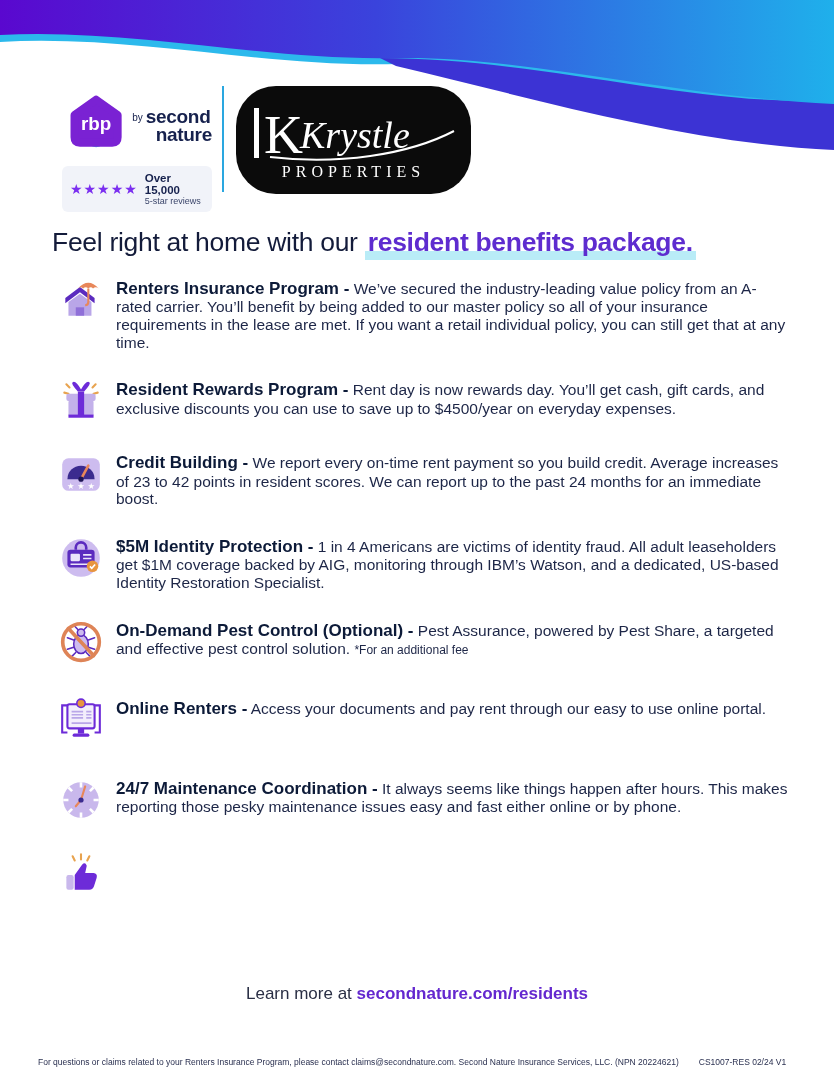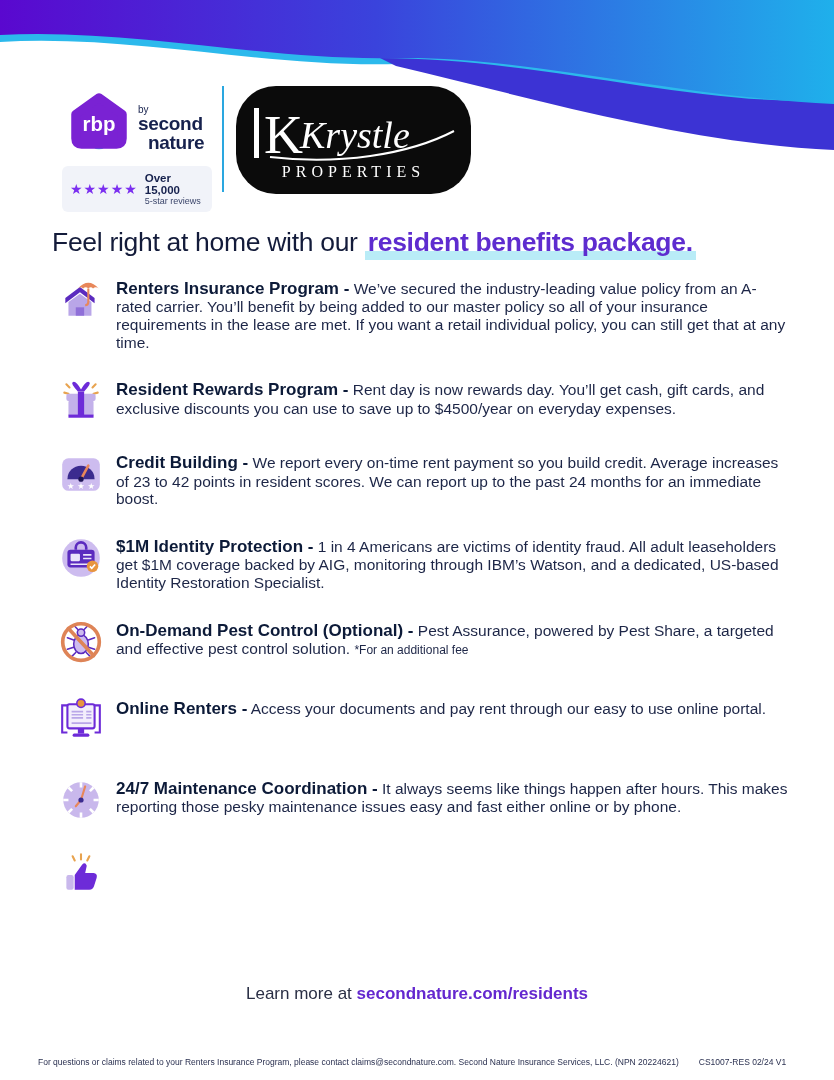--- a/index.html
+++ b/index.html
@@ -9,21 +9,21 @@
     font-family:"Liberation Sans", sans-serif; color:#1d2647;
   }
 
   
   .wave-wrap { position:absolute; top:0; left:0; width:834px; height:155px; }
 
   
   .logo-row { position:absolute; top:86px; left:62px; display:flex; align-items:flex-start; }
   .rbp-block { width:150px; }
   .rbp-lockup { display:flex; align-items:center; }
-  .byline { display:flex; margin-left:2px; margin-top:6px;flex-direction:column; }
+  .byline { display:flex; margin-left:2px; margin-top:6px; }
   .by { font-size:10px; color:#16214d; margin-right:3px; margin-top:4px; }
   .sn { font-weight:700; font-size:19px; line-height:0.95; color:#16214d; letter-spacing:-0.3px; }
   .sn .l2 { margin-left:10px; }
   .review-badge { margin-top:6px; background:#f1f3f9; border-radius:6px; padding:6px 8px;
     display:flex; align-items:center; gap:7px; width:150px; }
   .stars { color:#7b2ff0; font-size:14px; letter-spacing:1px; line-height:1;
     font-family:"DejaVu Sans", sans-serif; }
   .review-text .r1 { font-weight:700; font-size:11.5px; color:#16214d; }
   .review-text .r2 { font-size:9px; color:#3c466b; }
   .v-divider { width:2px; height:106px; background:#2aa7e0; margin:0 12px 0 10px; }
@@ -175,21 +175,21 @@
         <circle cx="22" cy="22" r="18" fill="#cdbcef"></circle>
         <path d="M17,14 v-2 a5,5 0 0 1 10,0 v2" stroke="#5b2bbf" stroke-width="2.5" fill="none"></path>
         <rect x="9" y="14" width="26" height="17" rx="3" fill="#5b2bbf"></rect>
         <rect x="12" y="18" width="9" height="7" rx="1" fill="#ece5fa"></rect>
         <path d="M24,19 h8 M24,22.5 h8 M12,28 h20" stroke="#ece5fa" stroke-width="1.6"></path>
         <circle cx="33" cy="30" r="5.5" fill="#e8953f"></circle>
         <path d="M30.5,30 l1.8,1.8 l3.2,-3.6" stroke="#ffffff" stroke-width="1.6" fill="none"></path>
       </svg>
     </span>
     <p class="btext">
-      <b>$1M Identity Protection -</b>
+      <b>$5M Identity Protection -</b>
       <span>1 in 4 Americans are victims of identity fraud. All adult leaseholders get $1M coverage backed by AIG, monitoring through IBM’s Watson, and a dedicated, US-based Identity Restoration Specialist.</span>
     </p>
   </div>
 
   <div class="benefit">
     <span class="bicon">
       <svg width="46" height="46" viewBox="0 0 44 44">
         <ellipse cx="22" cy="24" rx="7" ry="9" fill="#cdbcef" stroke="#5b2bbf" stroke-width="1.5"></ellipse>
         <circle cx="22" cy="13" r="3.5" fill="#cdbcef" stroke="#5b2bbf" stroke-width="1.5"></circle>
         <path d="M19,10 l-3,-3 M25,10 l3,-3 M15,20 l-6,-2 M29,20 l6,-2 M15,27 l-6,2 M29,27 l6,2 M17,32 l-4,4 M27,32 l4,4" stroke="#5b2bbf" stroke-width="1.5" stroke-linecap="round"></path>

